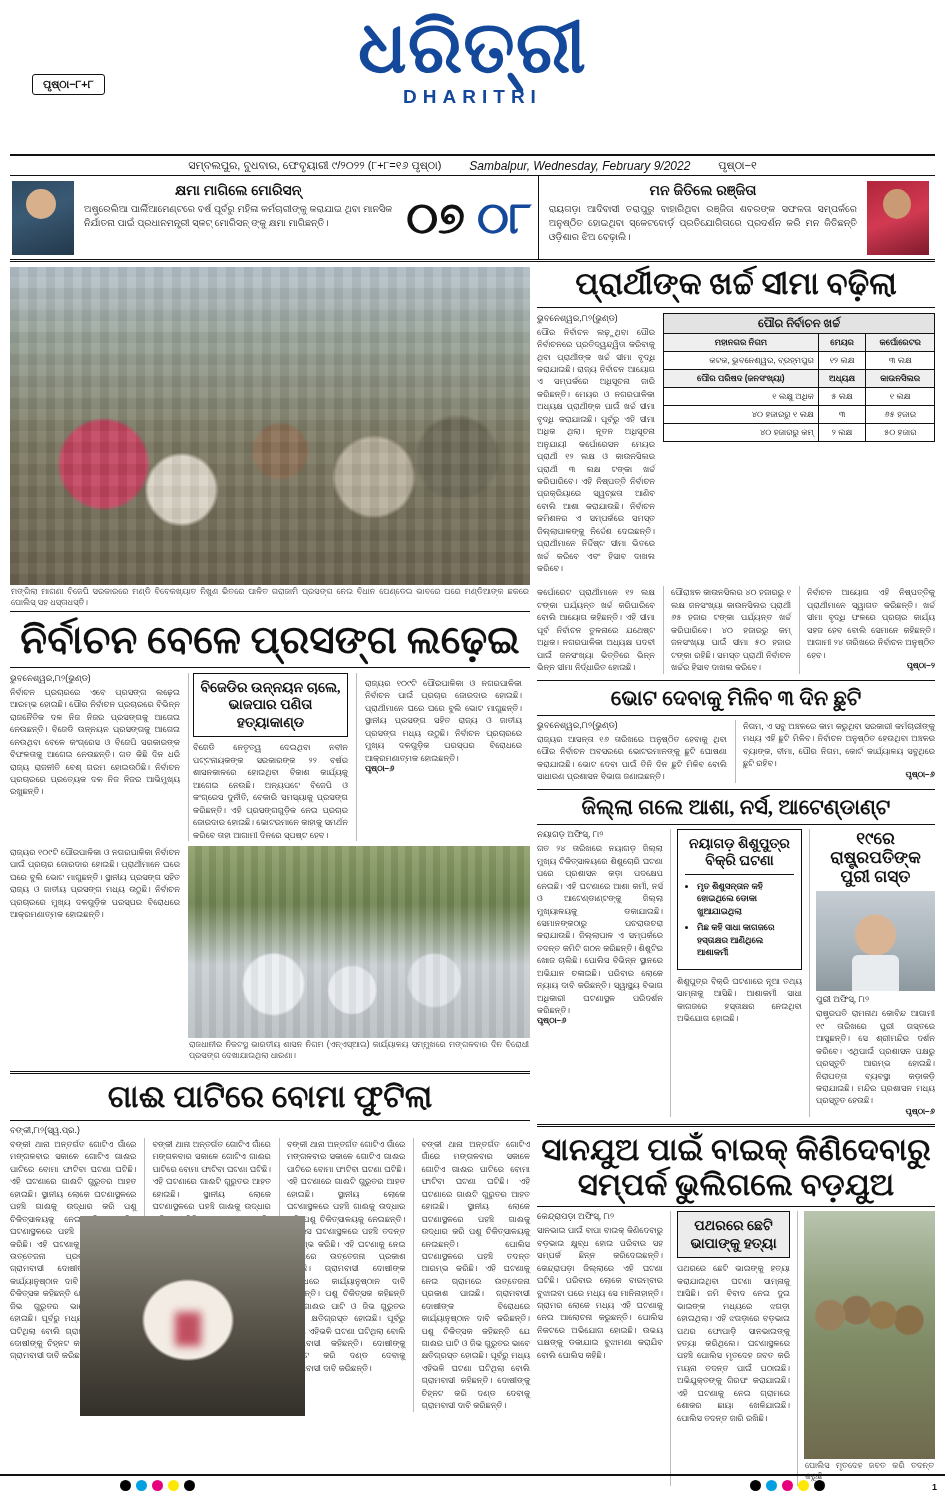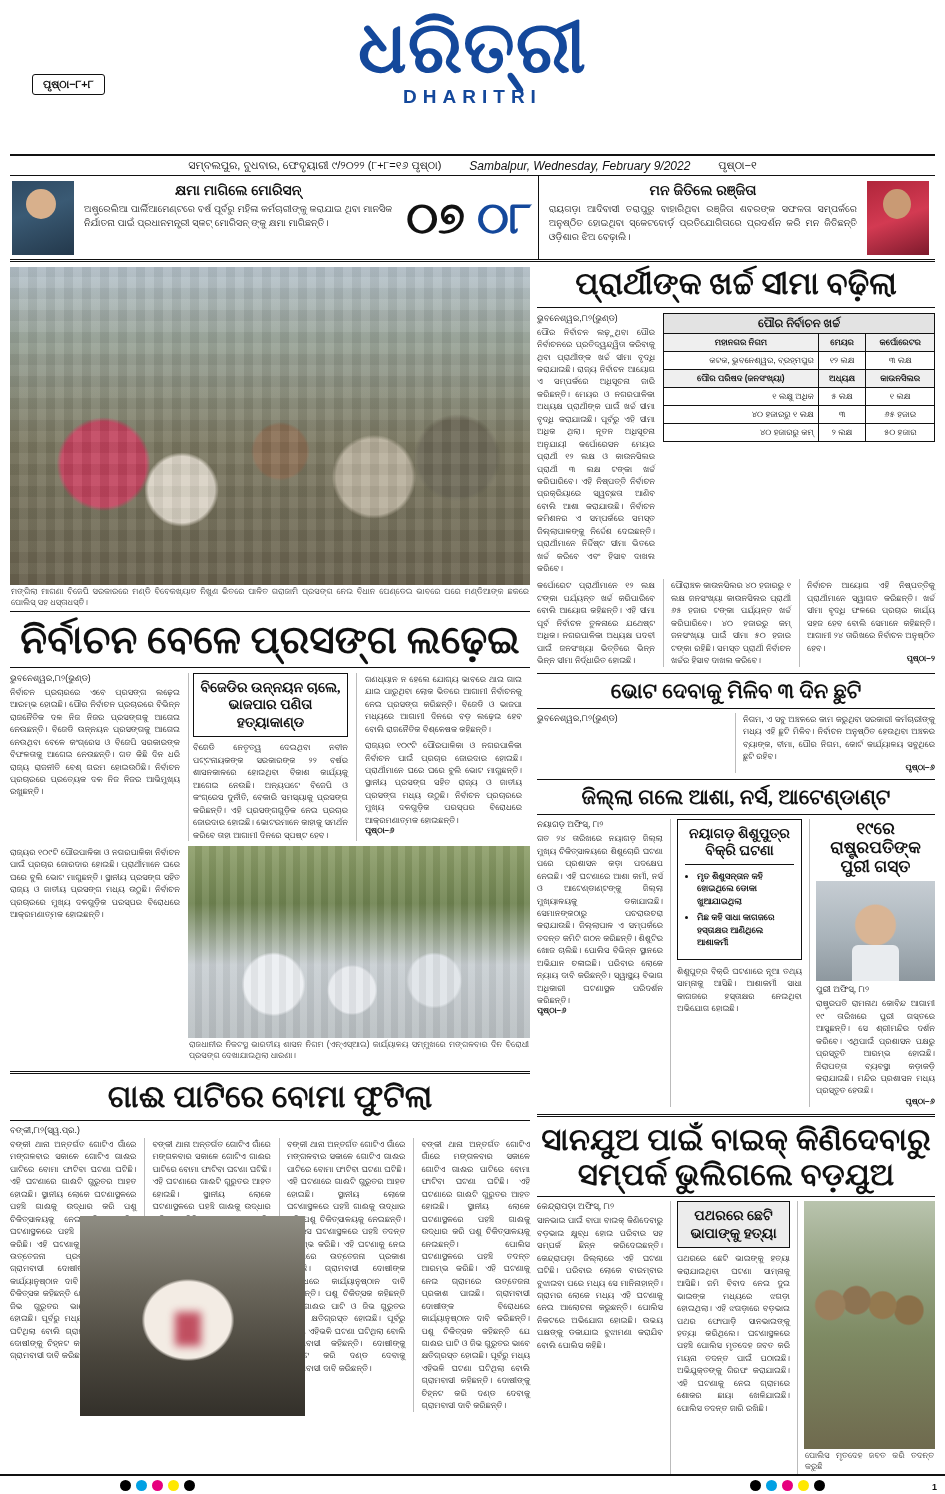--- a/index.html
+++ b/index.html
@@ -243,21 +243,20 @@
       <div style="display:flex; gap:8px;">
         <div style="width:170px;">
           <div class="byline">ଭୁବନେଶ୍ୱର,୮ା୨(ଭୁଣ୍ଡ)</div>
           <div class="body-text">ନିର୍ବାଚନ ପ୍ରଚାରରେ ଏବେ ପ୍ରସଙ୍ଗ ଲଢ଼େଇ ଆରମ୍ଭ ହୋଇଛି। ପୌର ନିର୍ବାଚନ ପ୍ରଚାରରେ ବିଭିନ୍ନ ରାଜନୈତିକ ଦଳ ନିଜ ନିଜର ପ୍ରସଙ୍ଗକୁ ଆଗେଇ ନେଉଛନ୍ତି। ବିଜେଡି ଉନ୍ନୟନ ପ୍ରସଙ୍ଗକୁ ଆଗେଇ ନେଉଥିବା ବେଳେ କଂଗ୍ରେସ ଓ ବିଜେପି ସରକାରଙ୍କ ବିଫଳତାକୁ ଆଗେଇ ନେଉଛନ୍ତି। ଗତ କିଛି ଦିନ ଧରି ରାଜ୍ୟ ରାଜନୀତି ବେଶ୍ ଗରମ ହୋଇଉଠିଛି। ନିର୍ବାଚନ ପ୍ରଚାରରେ ପ୍ରତ୍ୟେକ ଦଳ ନିଜ ନିଜର ଆଭିମୁଖ୍ୟ ରଖୁଛନ୍ତି।</div>
         </div>
         <div style="width:160px; border-left:1px solid #bbb; padding-left:4px;">
           <div class="boxhead">ବିଜେଡିର ଉନ୍ନୟନ ଚାଲେ, ଭାଜପାର ପଣିତା ହତ୍ୟାକାଣ୍ଡ</div>
           <div class="body-text">ବିଜେଡି ନେତୃତ୍ୱ ଦେଇଥିବା ନବୀନ ପଟ୍ଟନାୟକଙ୍କ ସରକାରଙ୍କ ୨୨ ବର୍ଷର ଶାସନକାଳରେ ହୋଇଥିବା ବିକାଶ କାର୍ଯ୍ୟକୁ ଆଗେଇ ନେଉଛି। ଅନ୍ୟପଟେ ବିଜେପି ଓ କଂଗ୍ରେସ ଦୁର୍ନୀତି, ବେକାରି ସମସ୍ୟାକୁ ପ୍ରସଙ୍ଗ କରିଛନ୍ତି। ଏହି ପ୍ରସଙ୍ଗଗୁଡ଼ିକ ନେଇ ପ୍ରଚାର ଜୋରଦାର ହୋଇଛି। ଭୋଟରମାନେ କାହାକୁ ସମର୍ଥନ କରିବେ ତାହା ଆଗାମୀ ଦିନରେ ସ୍ପଷ୍ଟ ହେବ।</div>
         </div>
         <div style="width:166px; border-left:1px solid #bbb; padding-left:8px;">
-          <div class="body-text">ଗଣଧ୍ୟାନ ନ ହେଲେ ଯୋଗ୍ୟ ଭାବରେ ଥାଇ ଗାଇ ଯାଇ ପାରୁଥିବା ଲୋକ ଭିତରେ ଆଗାମୀ ନିର୍ବାଚନକୁ ନେଇ ପ୍ରସଙ୍ଗ କରିଛନ୍ତି। ବିଜେଡି ଓ ଭାଜପା ମଧ୍ୟରେ ଆଗାମୀ ଦିନରେ ବଡ଼ ଲଢ଼େଇ ହେବ ବୋଲି ରାଜନୈତିକ ବିଶ୍ଳେଷକ କହିଛନ୍ତି।</div>
           <div class="body-text" style="margin-top:4px;">ରାଜ୍ୟର ୧୦୯ଟି ପୌରପାଳିକା ଓ ନଗରପାଳିକା ନିର୍ବାଚନ ପାଇଁ ପ୍ରଚାର ଜୋରଦାର ହୋଇଛି। ପ୍ରାର୍ଥୀମାନେ ଘରେ ଘରେ ବୁଲି ଭୋଟ ମାଗୁଛନ୍ତି। ସ୍ଥାନୀୟ ପ୍ରସଙ୍ଗ ସହିତ ରାଜ୍ୟ ଓ ଜାତୀୟ ପ୍ରସଙ୍ଗ ମଧ୍ୟ ଉଠୁଛି। ନିର୍ବାଚନ ପ୍ରଚାରରେ ମୁଖ୍ୟ ଦଳଗୁଡ଼ିକ ପରସ୍ପର ବିରୋଧରେ ଆକ୍ରମଣାତ୍ମକ ହୋଇଛନ୍ତି।</div>
           <div class="jump">ପୃଷ୍ଠା−୬</div>
         </div>
       </div>
 
       <div style="display:flex; gap:8px; margin-top:5px;">
         <div style="width:170px;" class="body-text">ରାଜ୍ୟର ୧୦୯ଟି ପୌରପାଳିକା ଓ ନଗରପାଳିକା ନିର୍ବାଚନ ପାଇଁ ପ୍ରଚାର ଜୋରଦାର ହୋଇଛି। ପ୍ରାର୍ଥୀମାନେ ଘରେ ଘରେ ବୁଲି ଭୋଟ ମାଗୁଛନ୍ତି। ସ୍ଥାନୀୟ ପ୍ରସଙ୍ଗ ସହିତ ରାଜ୍ୟ ଓ ଜାତୀୟ ପ୍ରସଙ୍ଗ ମଧ୍ୟ ଉଠୁଛି। ନିର୍ବାଚନ ପ୍ରଚାରରେ ମୁଖ୍ୟ ଦଳଗୁଡ଼ିକ ପରସ୍ପର ବିରୋଧରେ ଆକ୍ରମଣାତ୍ମକ ହୋଇଛନ୍ତି।</div>
         <div style="width:342px;">
           <div class="photo ph-sit"></div>
           <div class="cap">ରାଜଧାନୀର ନିକଟସ୍ଥ ଭାରତୀୟ ଶାସନ ନିଗମ (ଏନ୍‌ଏସ୍‌ଆଇ) କାର୍ଯ୍ୟାଳୟ ସମ୍ମୁଖରେ ମଙ୍ଗଳବାର ଦିନ ବିରୋଧୀ ପ୍ରସଙ୍ଗ ଦେଖାଯାଇଥିଲା ଧାରଣା।</div>
@@ -320,35 +319,36 @@
               <tr>
                 <td class="l">୪୦ ହଜାରରୁ କମ୍</td>
                 <td class="c">୨ ଲକ୍ଷ</td>
                 <td class="c">୫୦ ହଜାର</td>
               </tr>
             </tbody>
           </table>
         </div>
       </div>
 
-      <div style="display:flex; gap:8px; margin-top:5px;">
+      <div style="display:flex; gap:8px; margin-top:12px;">
         <div style="width:118px;" class="body-text">କର୍ପୋରେଟ ପ୍ରାର୍ଥୀମାନେ ୧୨ ଲକ୍ଷ ଟଙ୍କା ପର୍ଯ୍ୟନ୍ତ ଖର୍ଚ୍ଚ କରିପାରିବେ ବୋଲି ଆୟୋଗ କହିଛନ୍ତି। ଏହି ସୀମା ପୂର୍ବ ନିର୍ବାଚନ ତୁଳନାରେ ଯଥେଷ୍ଟ ଅଧିକ। ନଗରପାଳିକା ଅଧ୍ୟକ୍ଷ ପଦବୀ ପାଇଁ ଜନସଂଖ୍ୟା ଭିତ୍ତିରେ ଭିନ୍ନ ଭିନ୍ନ ସୀମା ନିର୍ଦ୍ଧାରିତ ହୋଇଛି।</div>
         <div style="width:128px; border-left:1px solid #bbb; padding-left:7px;" class="body-text">ପୌରାଞ୍ଚଳ କାଉନସିଲର ୪୦ ହଜାରରୁ ୧ ଲକ୍ଷ ଜନସଂଖ୍ୟା କାଉନସିଲର ପ୍ରାର୍ଥୀ ୬୫ ହଜାର ଟଙ୍କା ପର୍ଯ୍ୟନ୍ତ ଖର୍ଚ୍ଚ କରିପାରିବେ। ୪୦ ହଜାରରୁ କମ୍ ଜନସଂଖ୍ୟା ପାଇଁ ସୀମା ୫୦ ହଜାର ଟଙ୍କା ରହିଛି। ସମସ୍ତ ପ୍ରାର୍ଥୀ ନିର୍ବାଚନ ଖର୍ଚ୍ଚର ହିସାବ ଦାଖଲ କରିବେ।</div>
         <div style="width:136px; border-left:1px solid #bbb; padding-left:7px;">
           <div class="body-text">ନିର୍ବାଚନ ଆୟୋଗ ଏହି ନିଷ୍ପତ୍ତିକୁ ପ୍ରାର୍ଥୀମାନେ ସ୍ୱାଗତ କରିଛନ୍ତି। ଖର୍ଚ୍ଚ ସୀମା ବୃଦ୍ଧି ଫଳରେ ପ୍ରଚାର କାର୍ଯ୍ୟ ସହଜ ହେବ ବୋଲି ସେମାନେ କହିଛନ୍ତି। ଆଗାମୀ ୨୪ ତାରିଖରେ ନିର୍ବାଚନ ଅନୁଷ୍ଠିତ ହେବ।</div>
           <div class="jump" style="text-align:right;">ପୃଷ୍ଠା−୨</div>
         </div>
       </div>
 
       <div class="divider"></div>
       <h1 class="hl hl-md">ଭୋଟ ଦେବାକୁ ମିଳିବ ୩ ଦିନ ଛୁଟି</h1>
       <div class="rule-bot" style="margin-bottom:4px;"></div>
       <div style="display:flex; gap:8px;">
         <div style="width:190px;">
           <div class="byline">ଭୁବନେଶ୍ୱର,୮ା୨(ଭୁଣ୍ଡ)</div>
+          <div class="body-text">ରାଜ୍ୟର ଆସନ୍ତା ୧୬ ତାରିଖରେ ଅନୁଷ୍ଠିତ ହେବାକୁ ଥିବା ପୌର ନିର୍ବାଚନ ଅବସରରେ ଭୋଟରମାନଙ୍କୁ ଛୁଟି ଘୋଷଣା କରାଯାଇଛି। ଭୋଟ ଦେବା ପାଇଁ ତିନି ଦିନ ଛୁଟି ମିଳିବ ବୋଲି ସାଧାରଣ ପ୍ରଶାସନ ବିଭାଗ ଜଣାଇଛନ୍ତି।</div>
         </div>
         <div style="width:200px; border-left:1px solid #bbb; padding-left:7px;">
           <div class="body-text">ନିଗମ, ଏ ସବୁ ଅଞ୍ଚଳରେ କାମ କରୁଥିବା ସରକାରୀ କର୍ମଚାରୀଙ୍କୁ ମଧ୍ୟ ଏହି ଛୁଟି ମିଳିବ। ନିର୍ବାଚନ ଅନୁଷ୍ଠିତ ହେଉଥିବା ଅଞ୍ଚଳର ବ୍ୟାଙ୍କ, ବୀମା, ପୌର ନିଗମ, କୋର୍ଟ କାର୍ଯ୍ୟାଳୟ ସବୁଥିରେ ଛୁଟି ରହିବ।</div>
           <div class="jump" style="text-align:right;">ପୃଷ୍ଠା−୬</div>
         </div>
       </div>
 
       <div class="divider"></div>
       <h1 class="hl hl-md">ଜିଲ୍ଲା ଗଲେ ଆଶା, ନର୍ସ, ଆଟେଣ୍ଡାଣ୍ଟ</h1>
       <div class="rule-bot" style="margin-bottom:4px;"></div>

